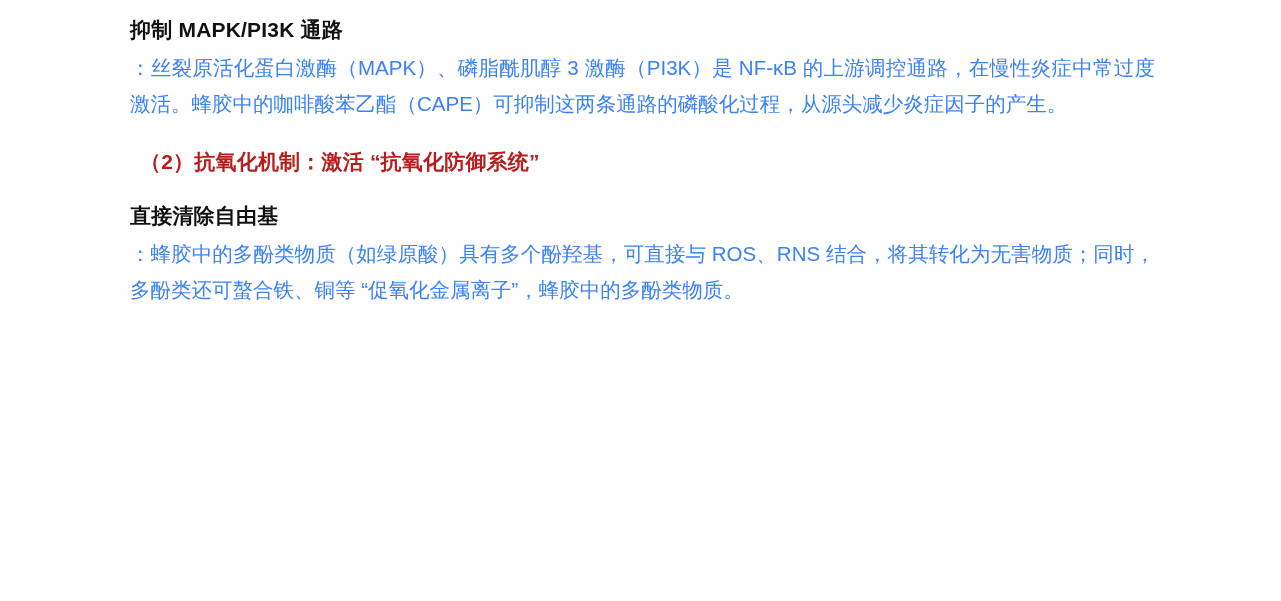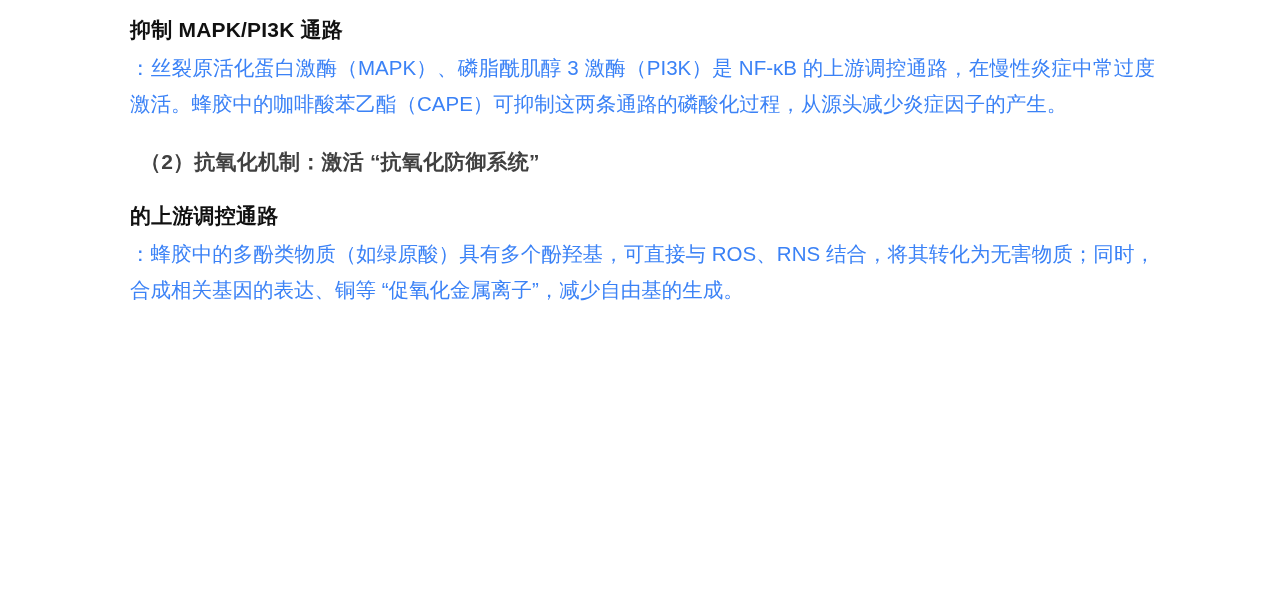--- a/index.html
+++ b/index.html
@@ -27,21 +27,21 @@
     font-size: 21px;
     font-weight: bold;
     line-height: 1.5;
     color: #111111;
     margin: 0 0 4px 0;
     letter-spacing: 0.2px;
   }
   .section-head {
     font-size: 21px;
     font-weight: bold;
-    color: #404040;
+    color: #b91c1c;
     margin: 26px 0 18px 10px;
     letter-spacing: 0.2px;
   }
   .para {
     font-size: 20.5px;
     line-height: 1.78;
     color: #3b82f6;
     margin: 0;
     text-align: justify;
     text-justify: inter-ideograph;
@@ -64,18 +64,18 @@
 
     <div class="block">
       <div class="h-bold">抑制 MAPK/PI3K 通路</div>
       <p class="para">：丝裂原活化蛋白激酶（MAPK）、磷脂酰肌醇 3 激酶（PI3K）是 NF-κB 的上游调控通路，在慢性炎症中常过度激活。蜂胶中的咖啡酸苯乙酯（CAPE）可抑制这两条通路的磷酸化过程，从源头减少炎症因子的产生。</p>
     </div>
 
     <div class="section-head">（2）抗氧化机制：激活 “抗氧化防御系统”</div>
 
 
     <div class="block gap-top">
-      <div class="h-bold">的上游调控通路</div>
-      <p class="para">：蜂胶中的多酚类物质（如绿原酸）具有多个酚羟基，可直接与 ROS、RNS 结合，将其转化为无害物质；同时，合成相关基因的表达、铜等 “促氧化金属离子”，减少自由基的生成。</p>
+      <div class="h-bold">直接清除自由基</div>
+      <p class="para">：蜂胶中的多酚类物质（如绿原酸）具有多个酚羟基，可直接与 ROS、RNS 结合，将其转化为无害物质；同时，多酚类还可螯合铁、铜等 “促氧化金属离子”，蜂胶中的多酚类物质。</p>
     </div>
 
   </div>
 </div>
 
 </body></html>

